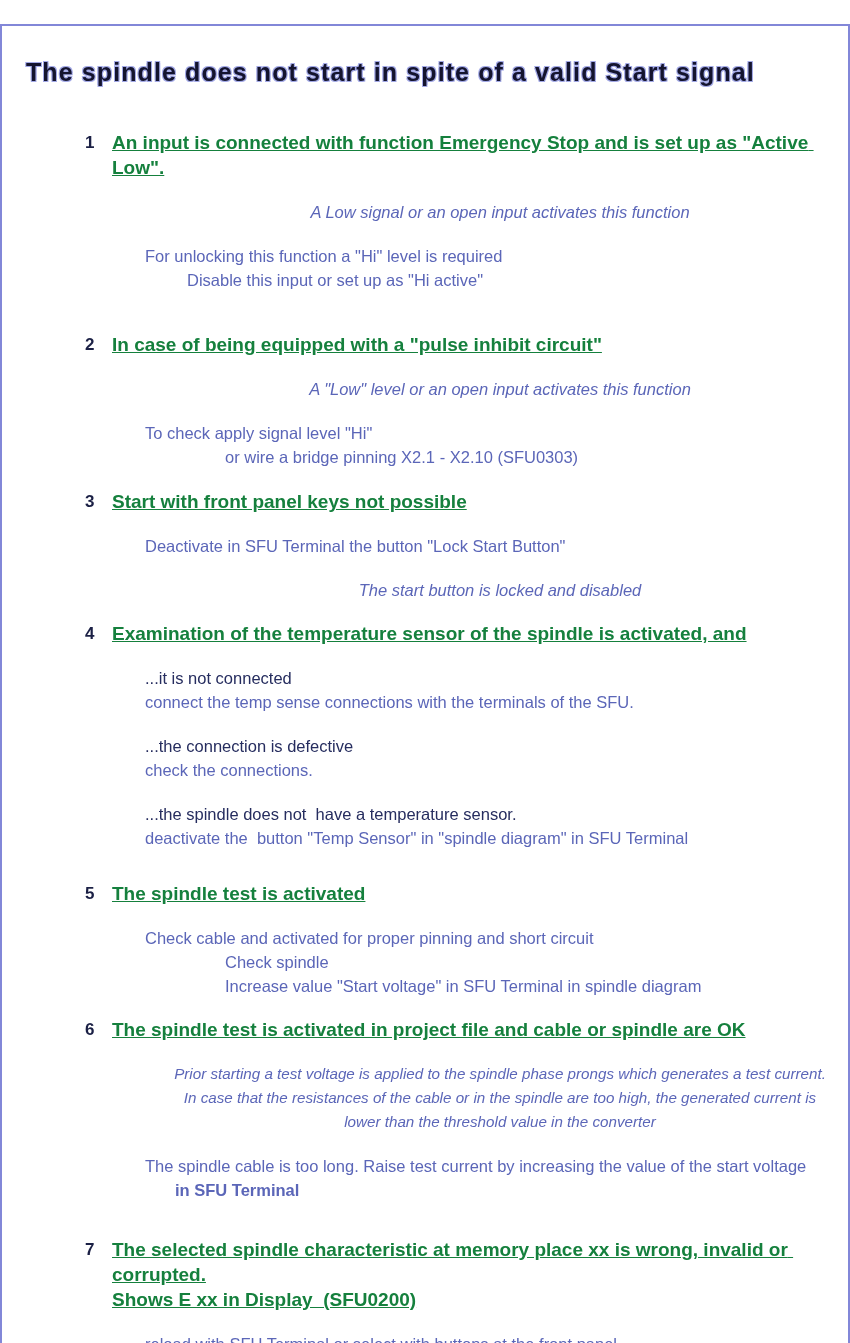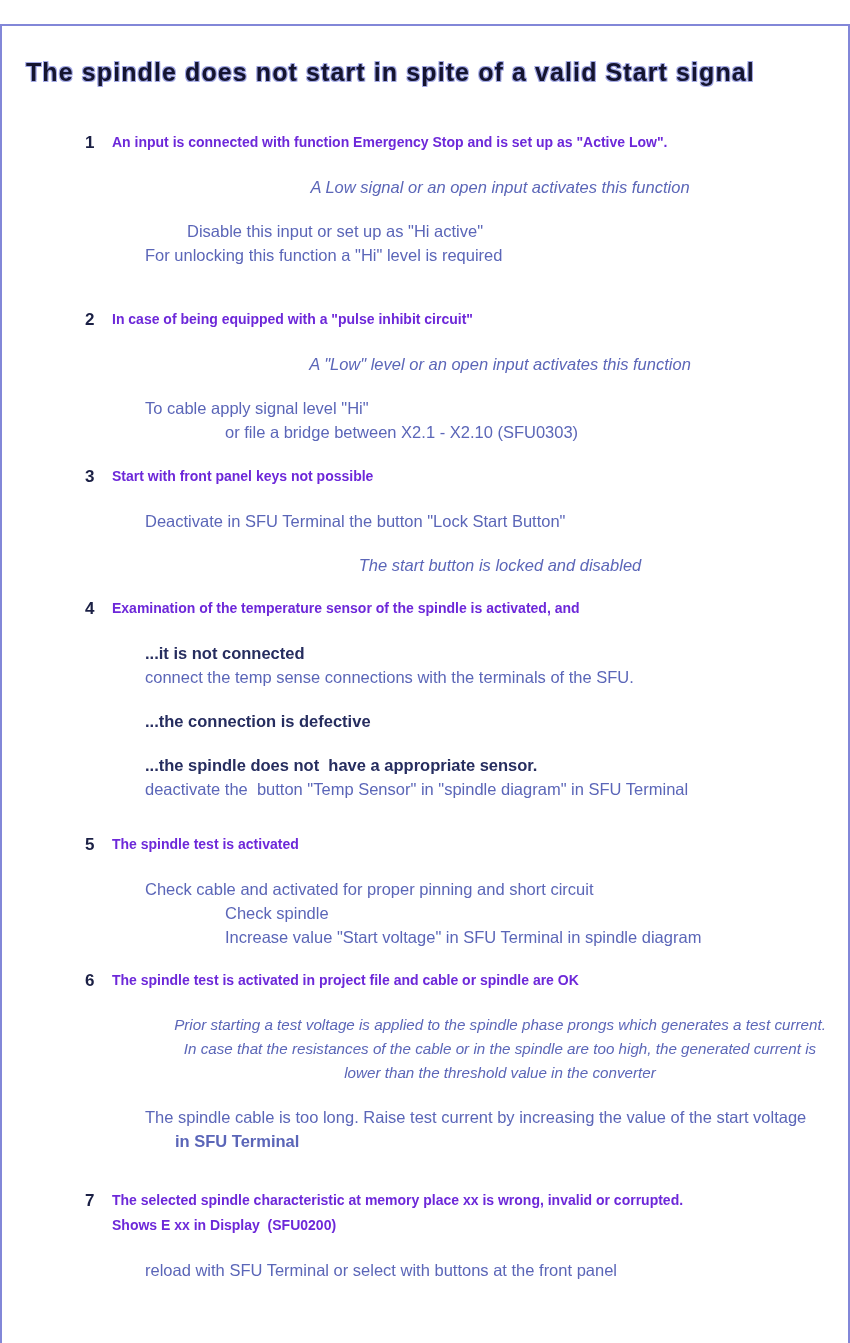--- a/index.html
+++ b/index.html
@@ -42,80 +42,81 @@
   .num {
     width: 27px;
     flex-shrink: 0;
     font-size: 17px;
     font-weight: bold;
     color: #1b2045;
     line-height: 25px;
   }
   .head-text { flex: 1; }
   .head-line {
-    font-size: 14px;
+    font-size: 19px;
     font-weight: bold;
-    color: #6d28d9;
+    color: #15803d;
     line-height: 25px;
     white-space: pre-wrap;
+    text-decoration: underline;
   }
   .block {
     margin-top: 20px;
     margin-left: 27px;
     font-size: 16.5px;
     color: #5b66b8;
     line-height: 24px;
   }
   .block .line { white-space: pre-wrap; }
   .line.ind1 { margin-left: 33px; }
   .line.ind2 { margin-left: 75px; }
   .line.ind3 { margin-left: 113px; }
   .line.ind4 { margin-left: 63px; font-weight: bold; }
   .note { font-style: italic; text-align: center; }
   .note .line.ind1 { margin-left: 40px; }
   #items .item:nth-of-type(6) .note .line { font-size: 15.2px; font-style: italic; }
   .line.bold {
-    font-weight: bold;
+    font-weight: normal;
     color: #262d5f;
   }
 </style>
 </head>
 <body>
 
 <div class="page">
   <h1 class="title">The spindle does not start in spite of a valid Start signal</h1>
   <div id="items">
       <div class="item">
         <div class="item-head">
           <span class="num">1</span>
           <div class="head-text">
             <div class="head-line">An input is connected with function Emergency Stop and is set up as "Active Low".</div>
           </div>
         </div>
         <div class="block note">
           <div class="line ind1">A Low signal or an open input activates this function</div>
         </div>
         <div class="block">
+          <div class="line ind1">For unlocking this function a "Hi" level is required</div>
           <div class="line ind2">Disable this input or set up as "Hi active"</div>
-          <div class="line ind1">For unlocking this function a "Hi" level is required</div>
         </div>
       </div>
       <div class="item">
         <div class="item-head">
           <span class="num">2</span>
           <div class="head-text">
             <div class="head-line">In case of being equipped with a "pulse inhibit circuit"</div>
           </div>
         </div>
         <div class="block note">
           <div class="line ind1">A "Low" level or an open input activates this function</div>
         </div>
         <div class="block">
-          <div class="line ind1">To cable apply signal level "Hi"</div>
-          <div class="line ind3">or file a bridge between X2.1 - X2.10 (SFU0303)</div>
+          <div class="line ind1">To check apply signal level "Hi"</div>
+          <div class="line ind3">or wire a bridge pinning X2.1 - X2.10 (SFU0303)</div>
         </div>
       </div>
       <div class="item">
         <div class="item-head">
           <span class="num">3</span>
           <div class="head-text">
             <div class="head-line">Start with front panel keys not possible</div>
           </div>
         </div>
         <div class="block">
@@ -131,23 +132,24 @@
           <div class="head-text">
             <div class="head-line">Examination of the temperature sensor of the spindle is activated, and</div>
           </div>
         </div>
         <div class="block">
           <div class="line ind1 bold">...it is not connected</div>
           <div class="line ind1">connect the temp sense connections with the terminals of the SFU.</div>
         </div>
         <div class="block">
           <div class="line ind1 bold">...the connection is defective</div>
+          <div class="line ind1">check the connections.</div>
         </div>
         <div class="block">
-          <div class="line ind1 bold">...the spindle does not  have a appropriate sensor.</div>
+          <div class="line ind1 bold">...the spindle does not  have a temperature sensor.</div>
           <div class="line ind1">deactivate the  button "Temp Sensor" in "spindle diagram" in SFU Terminal</div>
         </div>
       </div>
       <div class="item">
         <div class="item-head">
           <span class="num">5</span>
           <div class="head-text">
             <div class="head-line">The spindle test is activated</div>
           </div>
         </div>

